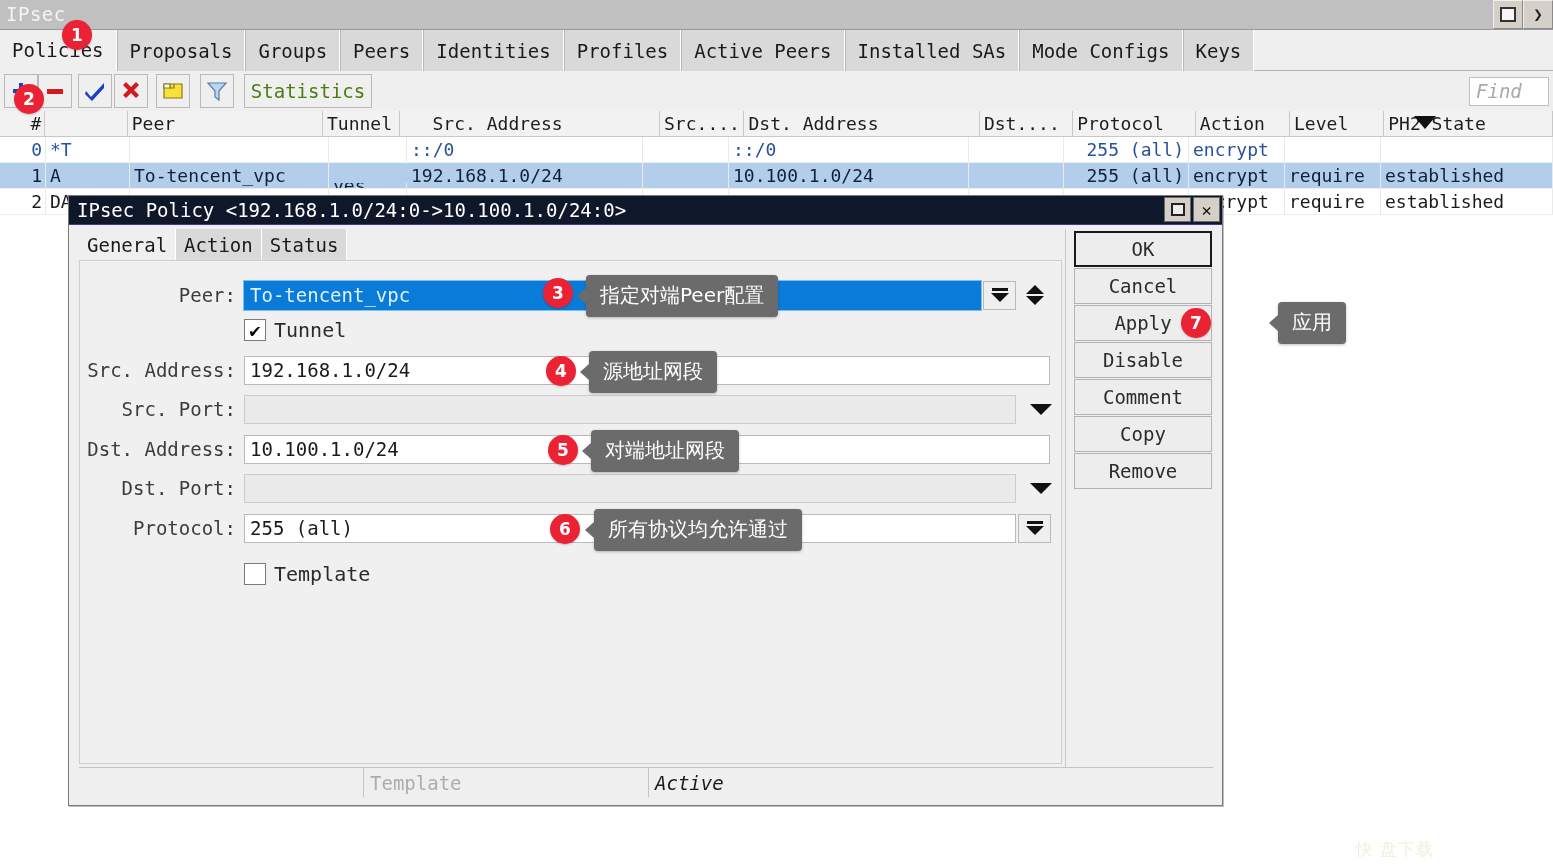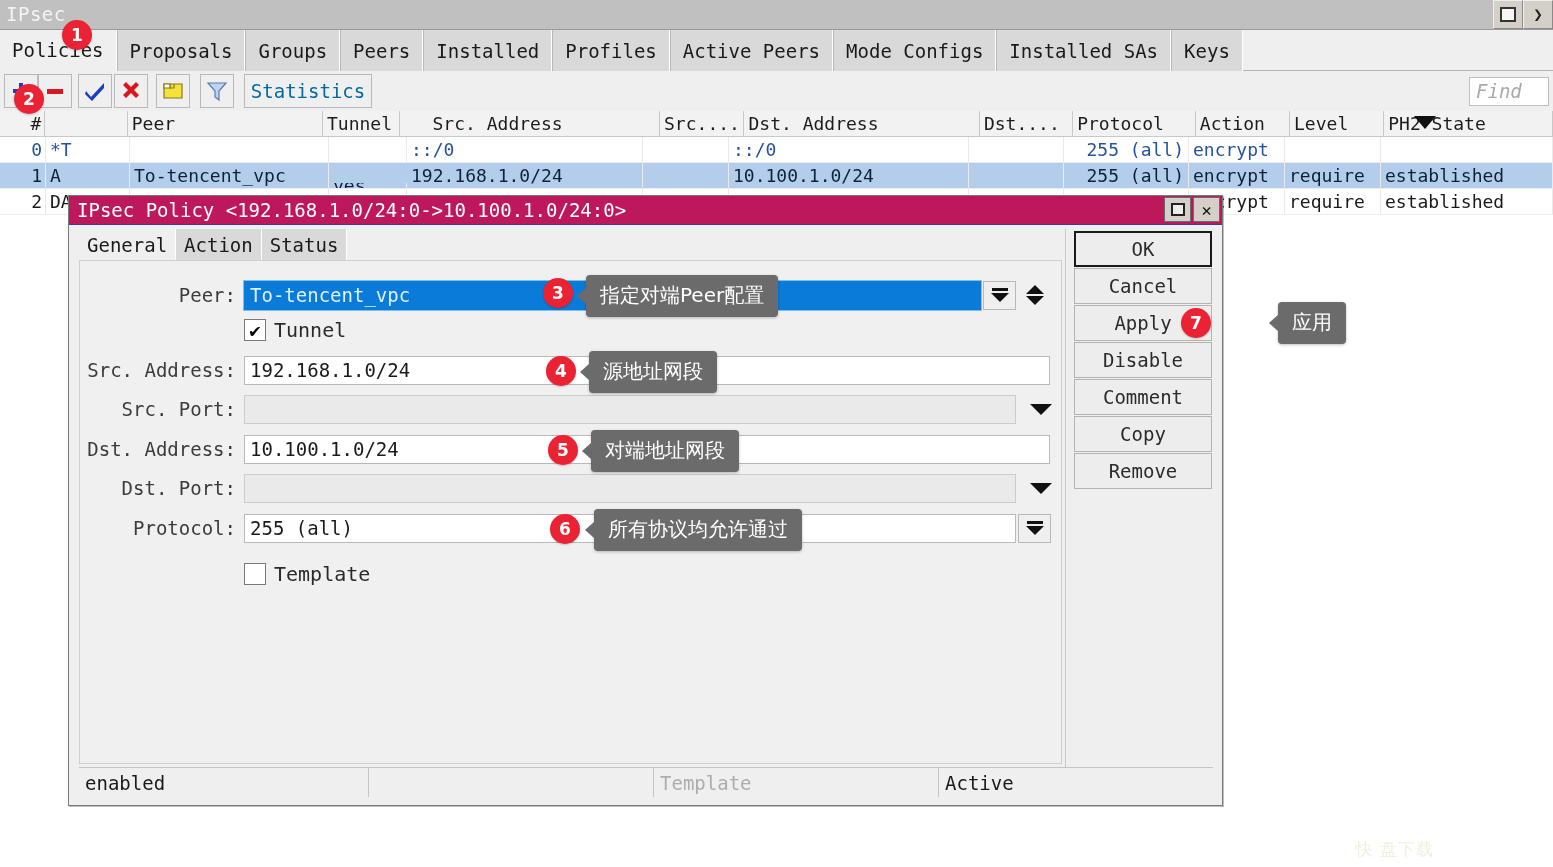--- a/index.html
+++ b/index.html
@@ -74,21 +74,21 @@
     position: absolute; left: 0; top: 71px; width: 1553px; height: 40px;
     background: #efefef;
   }
   .tbtn {
     position: absolute; top: 3px;
     height: 34px;
     background: #efefef;
     border: 1px solid #b9b9b9;
     display: flex; align-items: center; justify-content: center;
   }
-  .tbtn.lbl { font-size: 19px; color: #0369a1; padding: 0 28px; }
+  .tbtn.lbl { font-size: 19px; color: #4d7c0f; padding: 0 28px; }
 
   .find-box {
     position: absolute; right: 4px; top: 6px;
     width: 80px; height: 29px;
     background: #fff;
     border: 1px solid #bfbfbf;
     font-size: 19px; color: #a8a8a8;
     font-style: italic;
     padding-left: 6px; line-height: 27px;
     overflow: hidden;
@@ -133,21 +133,21 @@
   
   .dialog {
     position: absolute; left: 68px; top: 195px;
     width: 1155px; height: 611px;
     background: #efefef;
     border: 1px solid #7a7a7a;
     box-shadow: 1px 1px 0 rgba(0,0,0,0.25);
   }
   .dlg-title {
     position: relative;
-    height: 29px; background: #be185d;
+    height: 29px; background: #0f172a;
     display: flex; align-items: center;
     border-bottom: 1px solid #3b3b9a;
   }
   .dlg-title .txt {
     font-size: 19px; color: #ffffff; padding-left: 8px;
     font-family: "DejaVu Sans Mono", "Liberation Mono", monospace;
     white-space: nowrap;
   }
   .dlg-btns { position: absolute; right: 2px; top: 1px; display: flex; gap: 2px; }
   .dlg-btn {
@@ -311,25 +311,25 @@
       <div class="win-btn">❯</div>
     </div>
   </div>
 
   <div class="tabstrip">
     <div class="tabs">
       <div class="tab active">Policies</div>
       <div class="tab">Proposals</div>
       <div class="tab">Groups</div>
       <div class="tab">Peers</div>
-      <div class="tab">Installed</div>
+      <div class="tab">Identities</div>
       <div class="tab">Profiles</div>
       <div class="tab">Active Peers</div>
+      <div class="tab">Installed SAs</div>
       <div class="tab">Mode Configs</div>
-      <div class="tab">Installed SAs</div>
       <div class="tab">Keys</div>
     </div>
   </div>
 
   <div class="toolbar">
     <div class="tbtn" style="left:4px;width:34px;">
       <svg class="icon-svg" width="22" height="22" viewBox="0 0 22 22">
         <path d="M9 3 h4 v6 h6 v4 h-6 v6 h-4 v-6 h-6 v-4 h6 z" fill="#1a3fc4"></path>
       </svg>
     </div>
@@ -519,24 +519,23 @@
       <div class="dbtn primary">OK</div>
       <div class="dbtn">Cancel</div>
       <div class="dbtn">Apply</div>
       <div class="dbtn">Disable</div>
       <div class="dbtn">Comment</div>
       <div class="dbtn">Copy</div>
       <div class="dbtn">Remove</div>
     </div>
 
     <div class="statusbar">
-      <div class="scell" style="width:290px;">enabled</div>
       <div class="scell" style="width:285px;"></div>
       <div class="scell muted" style="width:285px;">Template</div>
-      <div class="scell" style="width:274px;border-right:none;">Active</div>
+      <div class="scell" style="width:274px;border-right:none;font-style:italic;">Active</div>
     </div>
 
   </div>
 
   <div class="badge" style="left:62px;  top:20px;">1</div>
   <div class="badge" style="left:14px;  top:84px;">2</div>
   <div class="badge" style="left:543px; top:278px;">3</div>
   <div class="badge" style="left:546px; top:356px;">4</div>
   <div class="badge" style="left:548px; top:435px;">5</div>
   <div class="badge" style="left:550px; top:514px;">6</div>

